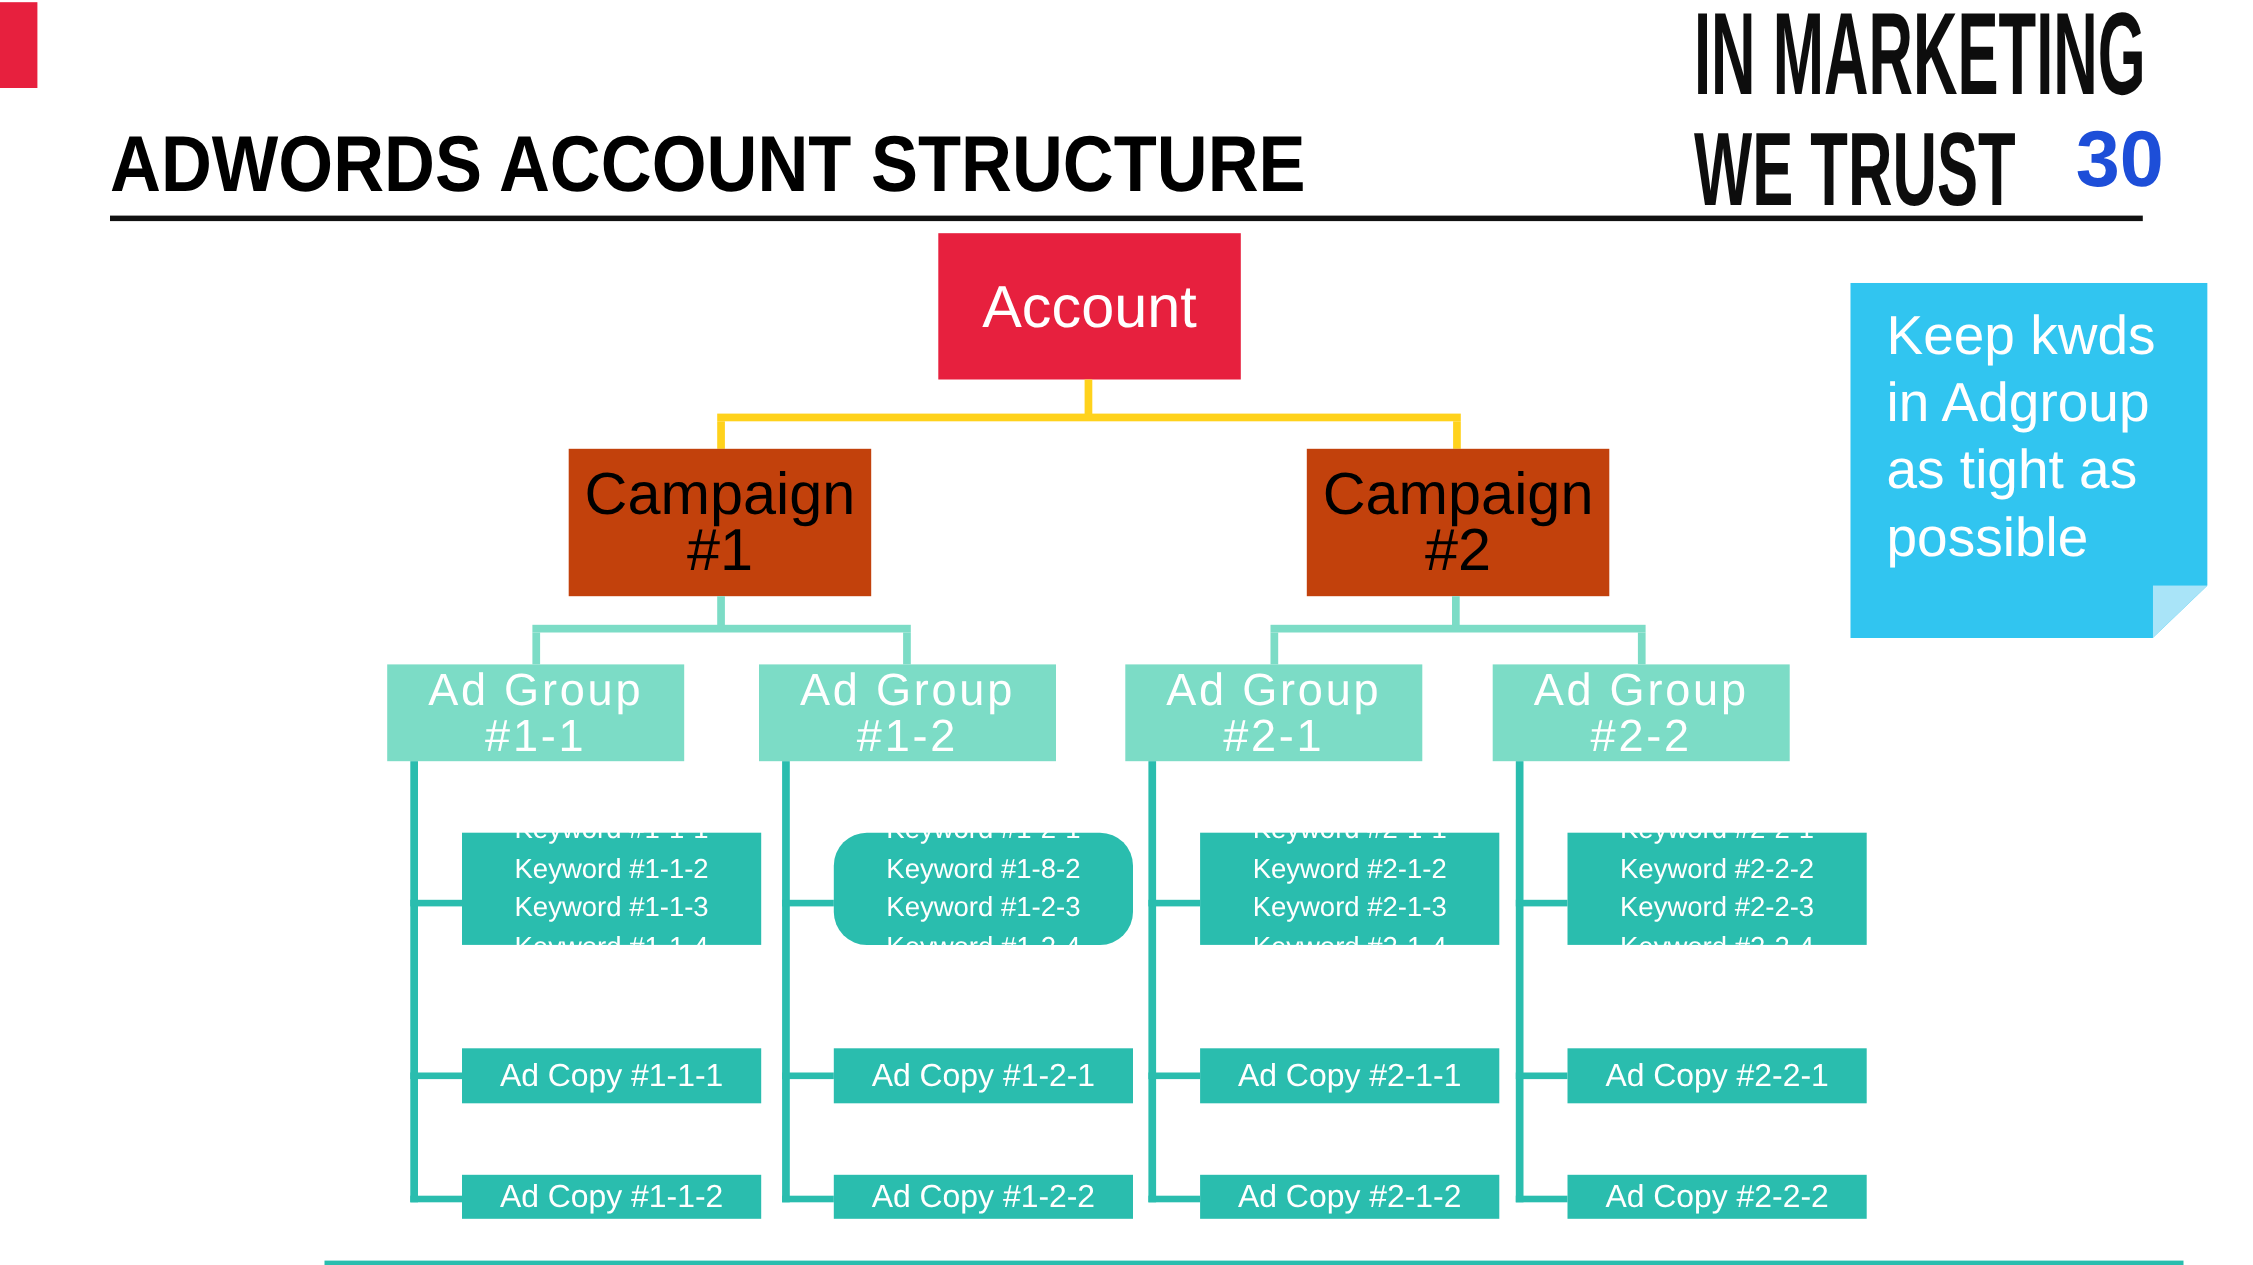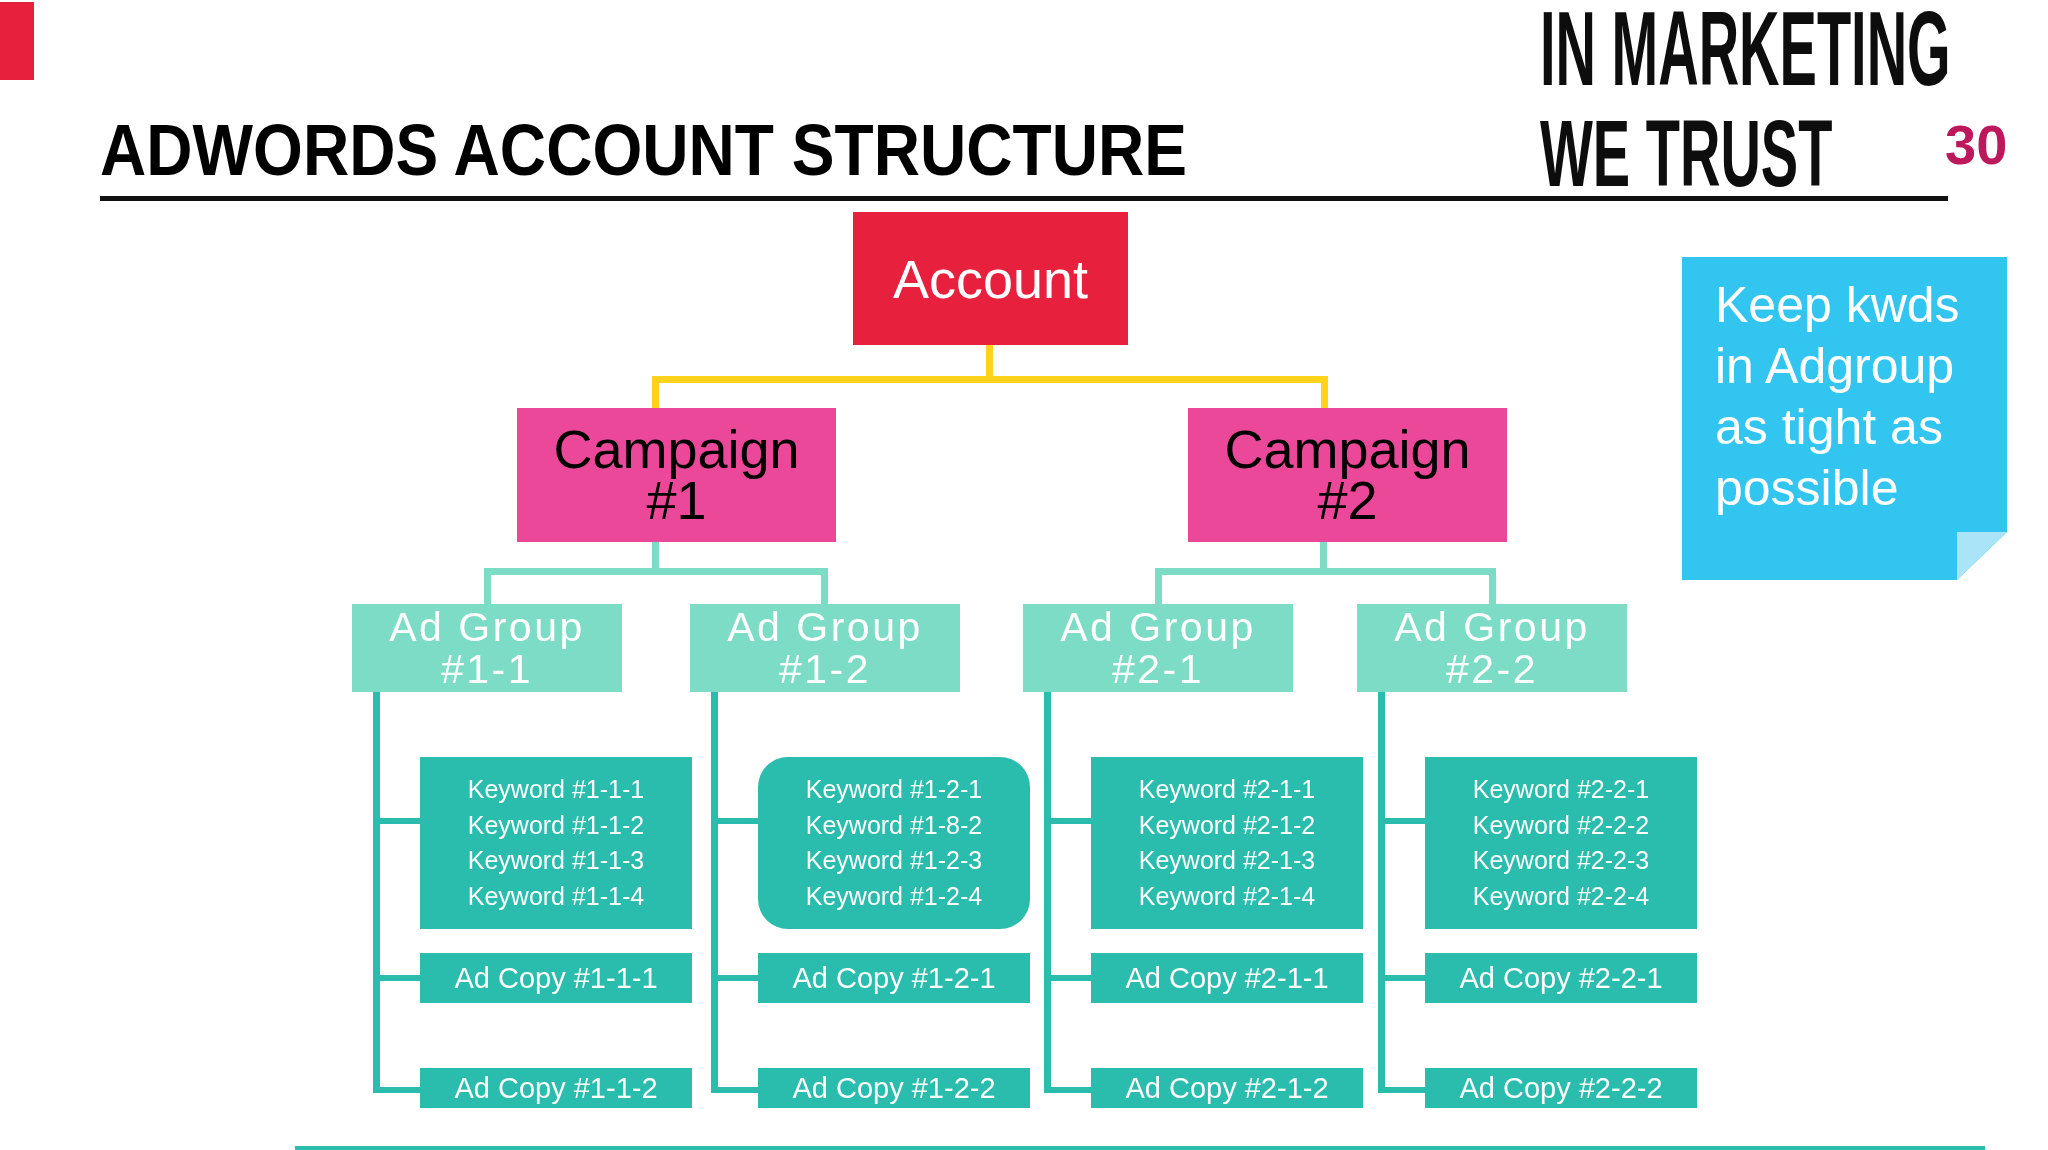--- a/index.html
+++ b/index.html
@@ -8,31 +8,31 @@
   
   .corner-tag{position:absolute;left:0;top:2px;width:34px;height:78px;background:#E7203E;}
   .title{position:absolute;left:100px;top:114px;margin:0;font-size:72px;line-height:72px;
          font-weight:bold;color:#000;white-space:nowrap;transform:scaleX(0.89);
          transform-origin:left top;letter-spacing:0;}
   .rule{position:absolute;left:100px;top:196px;width:1848px;height:5px;background:#111;}
   .logo-l1{position:absolute;left:1540px;top:-4px;font-size:56px;line-height:56px;font-weight:bold;
            color:#0d0d0d;white-space:nowrap;transform:scaleY(1.9);transform-origin:left top;}
   .logo-l2{position:absolute;left:1540px;top:107px;font-size:56px;line-height:56px;font-weight:bold;
            color:#0d0d0d;white-space:nowrap;transform:scaleY(1.69);transform-origin:left top;}
-  .pagenum{position:absolute;left:1945px;top:115px;font-size:56px;line-height:60px;font-weight:bold;color:#be185d;}
+  .pagenum{position:absolute;left:1887px;top:115px;font-size:72px;line-height:60px;font-weight:bold;color:#1d4ed8;}
   
   .box{position:absolute;display:flex;flex-direction:column;align-items:center;justify-content:center;
        text-align:center;}
   .account{left:853px;top:212px;width:275px;height:133px;background:#E7203E;color:#fff;
            font-size:54px;line-height:56px;}
-  .campaign{top:408px;width:319px;height:134px;background:#ec4899;color:#000;
+  .campaign{top:408px;width:275px;height:134px;background:#c2410c;color:#000;
             font-size:54px;line-height:51px;}
   .adgroup{top:604px;width:270px;height:88px;background:#7CDCC6;color:#fff;
            font-size:41px;line-height:42px;letter-spacing:2.5px;}
-  .kwbox{top:757px;width:272px;height:172px;background:#2ABDAE;color:#fff;font-size:25px;}
+  .kwbox{top:757px;width:272px;height:102px;background:#2ABDAE;color:#fff;font-size:25px;}
   .kwbox div{line-height:35.5px;white-space:nowrap;}
   .adcopy{width:272px;background:#2ABDAE;color:#fff;font-size:29px;line-height:26px;}
   .adcopy1{top:953px;height:50px;}
   .adcopy2{top:1068px;height:40px;}
   
   .ln{position:absolute;}
   .yellow{background:#FFD21C;}
   .mint{background:#7CDCC6;}
   .teal{background:#2ABDAE;}
   .bottom-line{position:absolute;left:295px;top:1146px;width:1690px;height:4px;background:#2ABDAE;}

